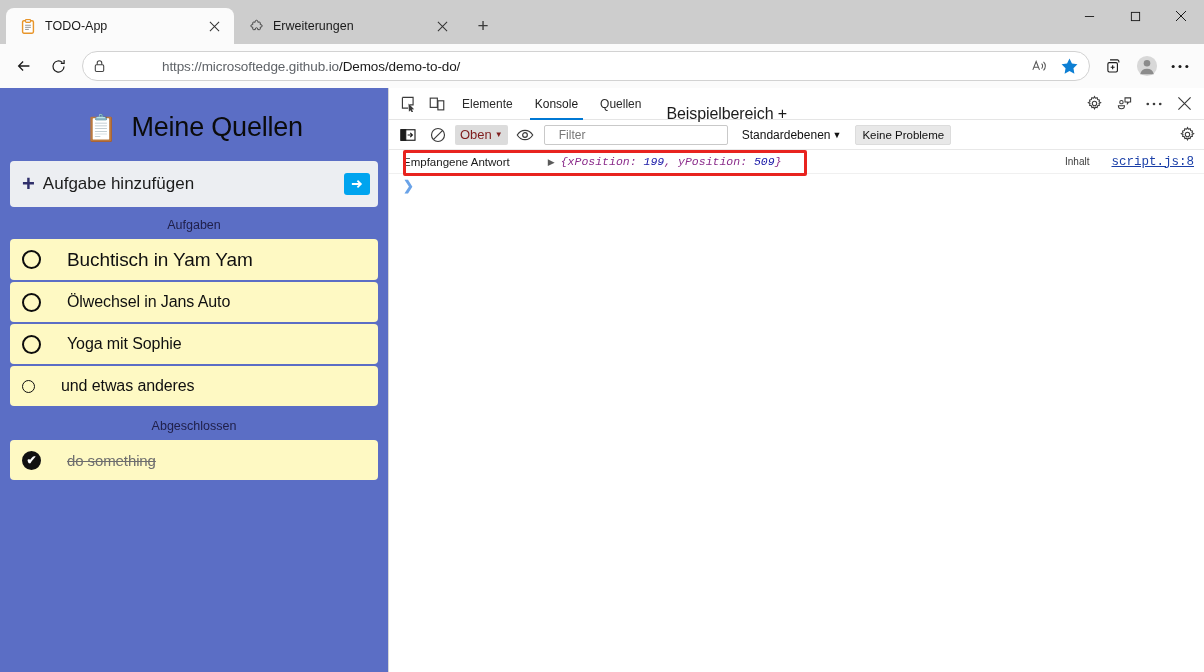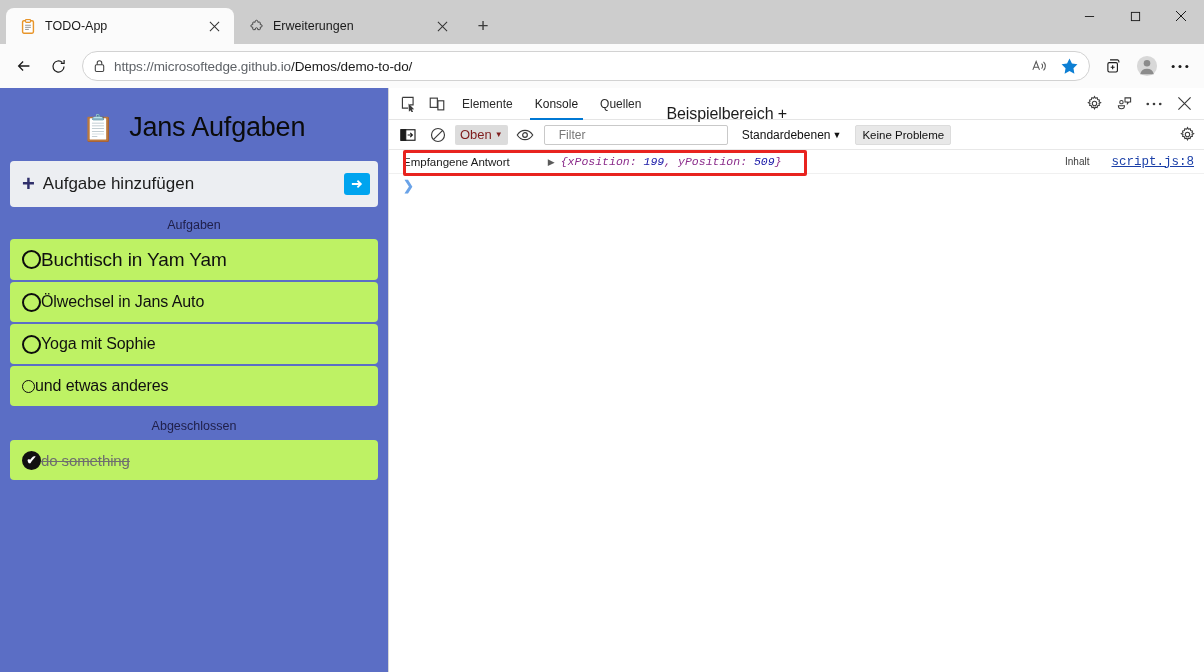--- a/index.html
+++ b/index.html
@@ -67,21 +67,21 @@
     flex: 1;
     height: 30px;
     background: #ffffff;
     border: 1px solid #d2d2d2;
     border-radius: 15px;
     display: flex; align-items: center;
     margin: 0 6px;
     padding: 0 6px 0 10px;
     gap: 8px;
   }
-  .url { font-size: 13.5px; color: #5f6368; white-space:nowrap; letter-spacing:-0.1px; }
+  .url { font-size: 13.5px; color: #5f6368; white-space:nowrap; letter-spacing:-0.1px;margin-left:48px; }
   .url b { color: #1b1b1b; font-weight: 400; }
   .omni-right { margin-left:auto; display:flex; align-items:center; gap:2px; }
   .omni-icon { width:28px;height:28px;border-radius:4px;display:flex;align-items:center;justify-content:center; }
   .nav-right { display:flex; align-items:center; gap:1px; }
 
   
   .viewport { flex: 1; display: flex; min-height: 0; background:#fff; }
 
   
   .todoapp {
@@ -119,26 +119,26 @@
   }
 
   .section-label {
     text-align:center;
     font-size: 12.5px;
     color: #20204a;
     padding: 11px 0 7px 0;
   }
 
   .task {
-    background: #bef264;
+    background: #fef9c3;
     border-radius: 4px;
     height: 40px;
     display: flex; align-items: center;
     padding: 0 12px;
-    gap: 0;
+    gap: 26px;
     margin-bottom: 2px;
   }
   .task.big { height: 41px; }
   .circle {
     width: 19px; height: 19px; border: 2.3px solid #0d0d0d; border-radius: 50%;
     flex: 0 0 19px;
   }
   .circle.small { width: 13px; height: 13px; flex:0 0 13px; border-width:1.6px; }
   .circle.checked {
     background: #111; border-color:#111;
@@ -363,21 +363,21 @@
         </svg>
       </div>
     </div>
   </div>
 
   <div class="viewport">
 
     <div class="todoapp">
       <div class="todo-header">
         <span class="todo-emoji">📋</span>
-        <span class="todo-title">Jans Aufgaben</span>
+        <span class="todo-title">Meine Quellen</span>
       </div>
 
       <div class="add-row">
         <span class="plus">+</span>
         <input class="add-input" placeholder="Aufgabe hinzufügen" style="">
         <span class="send-btn">
           <svg width="14" height="12" viewBox="0 0 16 14" fill="none" stroke="#fff" stroke-width="2.1">
             <path d="M2 7h10M8.5 3l4 4-4 4"></path>
           </svg>
         </span>

